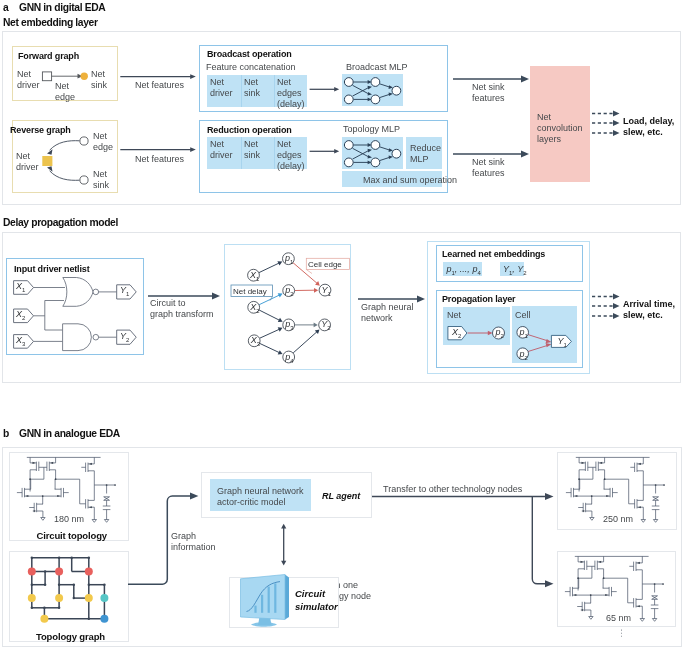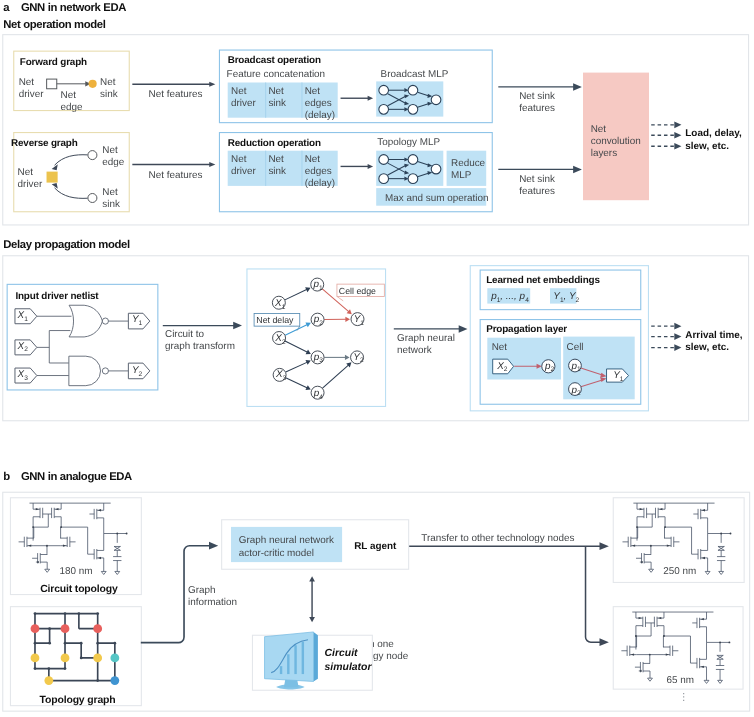--- a/index.html
+++ b/index.html
@@ -22,22 +22,22 @@
   .ckt .cw line,.ckt .cw path{stroke:#4a5568;stroke-width:0.72;fill:none;}
   .ckt .cf path,.ckt .cf circle{fill:#39424f;stroke:none;}
   .tg .tw line{stroke:#3b4656;stroke-width:1.5;}
   .tg .td circle{fill:#3b4656;}
   .tg .tn circle{stroke:none;}
 </style>
 </head>
 <body>
 
 <div class="secthead" style="left:3px;top:2px;">a</div>
-<div class="secthead" style="left:19px;top:2px;">GNN in network EDA</div>
-<div class="secthead" style="left:3px;top:17px;">Net operation model</div>
+<div class="secthead" style="left:19px;top:2px;">GNN in digital EDA</div>
+<div class="secthead" style="left:3px;top:17px;">Net embedding layer</div>
 
 <div class="panel" style="left:2px;top:31px;width:679px;height:174px;"></div>
 
 <div class="ybox" style="left:12px;top:46px;width:106px;height:55px;"></div>
 <div class="boxtitle" style="left:18px;top:51px;">Forward graph</div>
 <div class="tx" style="left:17px;top:69px;">Net<br>driver</div>
 <div class="tx" style="left:55px;top:81px;">Net<br>edge</div>
 <div class="tx" style="left:91px;top:69px;">Net<br>sink</div>
 <svg width="110" height="58" style="left:12px;top:46px;" viewBox="0 0 110 58">
   <rect x="30.4" y="25.9" width="9.2" height="8.8" fill="#fff" stroke="#55585c" stroke-width="0.9"></rect>
@@ -148,21 +148,21 @@
     <circle cx="6.8" cy="8" r="4.4"></circle>
     <circle cx="6.8" cy="25.4" r="4.4"></circle>
     <circle cx="33.4" cy="8" r="4.4"></circle>
     <circle cx="33.4" cy="25.4" r="4.4"></circle>
     <circle cx="54.4" cy="16.7" r="4.4"></circle>
   </g>
 </svg>
 <div class="fill-blue" style="left:406px;top:137px;width:36px;height:32px;"></div>
 <div class="tx" style="left:410px;top:143px;">Reduce<br>MLP</div>
 <div class="fill-blue" style="left:342px;top:171px;width:100px;height:16px;"></div>
-<div class="tx" style="left:350px;top:175px;text-align:center;">Max and sum operation</div>
+<div class="tx" style="left:363px;top:175px;text-align:center;">Max and sum operation</div>
 
 <svg width="80" height="12" style="left:453px;top:73px;" viewBox="0 0 80 12">
   <line x1="0" y1="6" x2="70" y2="6" stroke="#3b4a5a" stroke-width="1.3"></line>
   <path d="M68 2.6 L76 6 L68 9.4 Z" fill="#3b4a5a"></path>
 </svg>
 <div class="tx" style="left:472px;top:82px;">Net sink<br>features</div>
 <svg width="80" height="12" style="left:453px;top:148px;" viewBox="0 0 80 12">
   <line x1="0" y1="6" x2="70" y2="6" stroke="#3b4a5a" stroke-width="1.3"></line>
   <path d="M68 2.6 L76 6 L68 9.4 Z" fill="#3b4a5a"></path>
 </svg>
@@ -509,21 +509,21 @@
 
 <svg width="76" height="96" style="left:128px;top:492px;" viewBox="0 0 76 96">
   <path d="M0 92.2 L33.5 92.2 A5 5 0 0 0 39.3 87.2 L39.3 9 A5 5 0 0 1 44.3 4.1 L64 4.1" fill="none" stroke="#3b4a5a" stroke-width="1.5"></path>
   <path d="M62 0.6 L70.4 4.1 L62 7.6 Z" fill="#3b4a5a"></path>
 </svg>
 <div class="tx" style="left:171px;top:531px;">Graph<br>information</div>
 
 <div class="panel" style="left:201px;top:472px;width:171px;height:46px;border-color:#e4e7eb;"></div>
 <div class="fill-blue" style="left:210px;top:479px;width:101px;height:32px;"></div>
 <div class="tx" style="left:217px;top:486px;">Graph neural network<br>actor-critic model</div>
-<div class="txb" style="left:322px;top:491px;">RL agent</div>
+<div class="txb" style="left:322px;top:491px;font-style:italic;">RL agent</div>
 
 <svg width="12" height="44" style="left:278px;top:523px;" viewBox="0 0 12 44">
   <line x1="5.7" y1="4" x2="5.7" y2="39.5" stroke="#3e4857" stroke-width="1.3"></line>
   <path d="M3.1 5.6 L5.7 0.8 L8.3 5.6 Z" fill="#3e4857"></path>
   <path d="M3.1 37.8 L5.7 42.6 L8.3 37.8 Z" fill="#3e4857"></path>
 </svg>
 <div class="tx" style="left:305px;top:536px;margin-top:44px;">Learn on one<br>technology node</div>
 
 <div class="panel" style="left:229px;top:577px;width:110px;height:51px;border-color:#e4e7eb;"></div>
 <svg width="56" height="58" style="left:238px;top:572px;" viewBox="0 0 56 58">

